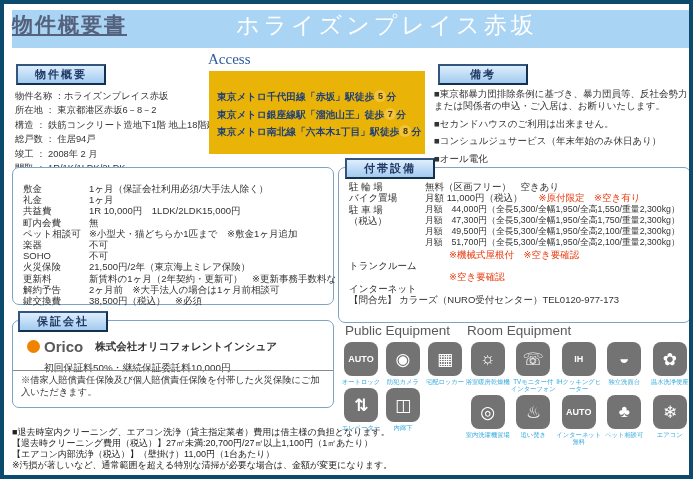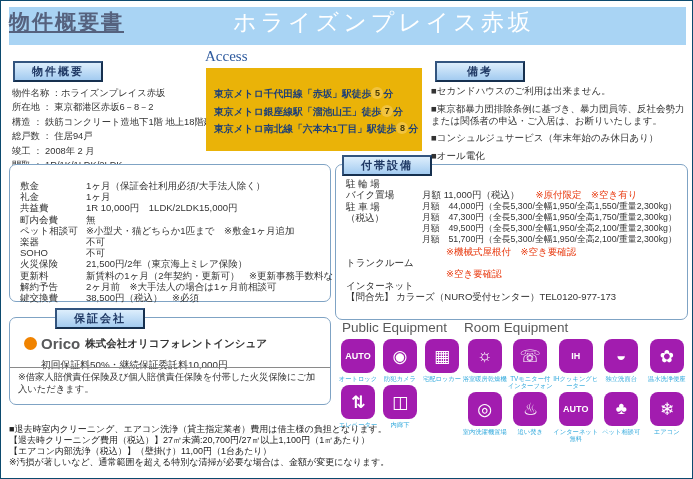--- a/index.html
+++ b/index.html
@@ -1,18 +1,18 @@
 <!DOCTYPE html>
 <html><head>
 <meta charset="utf-8">
 <style>
   html,body{margin:0;padding:0;background:#e9e9e9;}
   .page{position:relative;width:693px;height:479px;background:#ffffff;
         font-family:"Liberation Sans","DejaVu Sans",sans-serif;color:#333;
-        overflow:hidden;border:1px solid #0c4a6e;box-sizing:border-box;}
+        overflow:hidden;border:4px solid #0c4a6e;box-sizing:border-box;}
 
   
   .band{position:absolute;left:8px;top:6px;width:677px;height:38px;background:#A9D4F4;}
   .doc-title{position:absolute;left:8px;top:7px;font-size:21px;font-weight:bold;
              color:#55627E;text-decoration:underline;letter-spacing:2px;}
   .prop-title{position:absolute;left:232px;top:6px;font-size:23px;color:#ffffff;letter-spacing:4px;}
 
   
   .tab{position:absolute;width:86px;height:17px;line-height:17px;text-align:center;
        background:linear-gradient(180deg,#ddeefc 0%,#a3cbf0 100%);
@@ -36,24 +36,24 @@
 
   
   .panel{position:absolute;background:#fff;border:1.3px solid #7fa3c4;border-radius:7px;box-sizing:border-box;}
   #rent-panel{left:8px;top:163px;width:322px;height:138px;}
   .rent-rows{padding:15px 5px 0 10px;font-size:9.5px;line-height:11.2px;white-space:nowrap;}
   .rrow .lbl{display:inline-block;width:66px;}
   #guarantor-panel{left:8px;top:316px;width:322px;height:88px;}
   .orico-row{display:flex;align-items:center;margin:17px 0 0 14px;}
   .orico-dot{width:13px;height:13px;border-radius:50%;background:#F08300;margin-right:4px;flex:none;}
   .orico-brand{font-size:15px;font-weight:bold;color:#58595b;margin-right:5px;}
-  .orico-company{font-size:10.5px;font-weight:bold;color:#333;}
+  .orico-company{font-size:10.5px;font-weight:bold;color:#333;margin-left:7px;}
   .guar-fee{margin:7px 0 0 31px;font-size:9.8px;}
   .guar-note{position:absolute;left:0;right:0;bottom:0;height:37px;border-top:1px solid #8a8a8a;
-             padding:4px 8px 0 8px;font-size:9.3px;line-height:11.6px;box-sizing:border-box;}
+             padding:4px 8px 0 8px;font-size:9.3px;line-height:11.6px;box-sizing:border-box;font-family:Liberation Mono, monospace;}
 
   
   #facilities-panel{left:334px;top:163px;width:353px;height:156px;}
   .fac{padding:13px 4px 0 10px;font-size:9.5px;line-height:11.4px;white-space:nowrap;}
   .frow{display:flex;}
   .flbl{width:76px;flex:none;}
   .psmall{font-size:8.8px;line-height:11.2px;}
   .red{color:#E8380D;}
   .pnote{margin-left:100px;}
   .tnote{margin-left:100px;}
@@ -61,21 +61,21 @@
   
   .eq-head{position:absolute;font-family:Liberation Sans, sans-serif;font-size:13.5px;color:#595959;}
   #public-head{left:341px;top:319px;}
   #room-head{left:463px;top:319px;}
   .eq-grid{position:absolute;display:flex;flex-wrap:wrap;}
   #public-grid{left:336px;top:338px;width:126px;}
   #room-grid{left:461px;top:338px;width:228px;}
   .eq-cell{display:flex;flex-direction:column;align-items:center;margin-bottom:3px;}
   #public-grid .eq-cell{width:42px;}
   #room-grid .eq-cell{width:45.5px;}
-  .eq-icon{width:34px;height:34px;border-radius:8px;background:#a21caf;color:#fff;
+  .eq-icon{width:34px;height:34px;border-radius:8px;background:#737373;color:#fff;
            display:flex;align-items:center;justify-content:center;font-weight:bold;font-size:17px;}
   .eq-icon span.txt{font-size:9px;letter-spacing:0;}
   .eq-label{font-size:6.3px;color:#2FA8DC;text-align:center;line-height:7px;margin-top:2px;
             white-space:normal;}
 
   
   .footer{position:absolute;left:8px;top:423px;font-size:9px;line-height:11px;color:#222;white-space:nowrap;}
 </style>
 </head>
 <body>
@@ -100,58 +100,59 @@
   <div class="access-box">
     <div class="acc-lines">
       <div><span>東京メトロ千代田線「赤坂」駅徒歩</span><span class="min-badge">5</span><span>分</span></div>
       <div><span>東京メトロ銀座線駅「溜池山王」徒歩</span><span class="min-badge">7</span><span>分</span></div>
       <div><span>東京メトロ南北線「六本木1丁目」駅徒歩</span><span class="min-badge">8</span><span>分</span></div>
     </div>
   </div>
 
   <div class="tab" style="left:434px;top:60px;">備考</div>
   <div class="remarks">
+    <div class="item">■東京都暴力団排除条例に基づき、暴力団員等、反社会勢力または関係者の申込・ご入居は、お断りいたします。</div>
     <div class="item">■セカンドハウスのご利用は出来ません。</div>
-    <div class="item">■東京都暴力団排除条例に基づき、暴力団員等、反社会勢力または関係者の申込・ご入居は、お断りいたします。</div>
     <div class="item">■コンシュルジュサービス（年末年始のみ休日あり）</div>
     <div class="item">■オール電化</div>
   </div>
 
   <div class="panel" id="rent-panel">
     <div class="rent-rows">
       <div class="rrow"><span class="lbl">敷金</span><span>1ヶ月（保証会社利用必須/大手法人除く）</span></div>
       <div class="rrow"><span class="lbl">礼金</span><span>1ヶ月</span></div>
       <div class="rrow"><span class="lbl">共益費</span><span>1R 10,000円　1LDK/2LDK15,000円</span></div>
       <div class="rrow"><span class="lbl">町内会費</span><span>無</span></div>
       <div class="rrow"><span class="lbl">ペット相談可</span><span>※小型犬・猫どちらか1匹まで　※敷金1ヶ月追加</span></div>
       <div class="rrow"><span class="lbl">楽器</span><span>不可</span></div>
       <div class="rrow"><span class="lbl">SOHO</span><span>不可</span></div>
       <div class="rrow"><span class="lbl">火災保険</span><span>21,500円/2年（東京海上ミレア保険）</span></div>
       <div class="rrow"><span class="lbl">更新料</span><span>新賃料の1ヶ月（2年契約・更新可）　※更新事務手数料なし</span></div>
       <div class="rrow"><span class="lbl">解約予告</span><span>2ヶ月前　※大手法人の場合は1ヶ月前相談可</span></div>
       <div class="rrow"><span class="lbl">鍵交換費</span><span>38,500円（税込）　※必須</span></div>
     </div>
   </div>
 
-  <div class="tab" style="left:14px;top:307px;margin-left:40px;">保証会社</div>
+  <div class="tab" style="left:14px;top:307px;">保証会社</div>
   <div class="panel" id="guarantor-panel">
     <div class="orico-row">
       <span class="orico-dot"></span>
       <span class="orico-brand">Orico</span>
       <span class="orico-company">株式会社オリコフォレントインシュア</span>
     </div>
     <div class="guar-fee">初回保証料50%・継続保証委託料10,000円</div>
     <div class="guar-note">※借家人賠償責任保険及び個人賠償責任保険を付帯した火災保険にご加入いただきます。</div>
   </div>
 
   <div class="tab" style="left:341px;top:154px;">付帯設備</div>
   <div class="panel" id="facilities-panel">
     <div class="fac">
       <div class="frow">
         <span class="flbl">駐 輪 場</span>
+          <span>無料（区画フリー）　空きあり</span>
       </div>
       <div class="frow">
         <span class="flbl">バイク置場</span>
         <span><span>月額 11,000円（税込）</span><span class="red" style="margin-left:16px;">※原付限定　※空き有り</span></span>
       </div>
       <div class="frow">
         <span class="flbl">
             <div>駐 車 場</div>
             <div>（税込）</div>
           </span>

